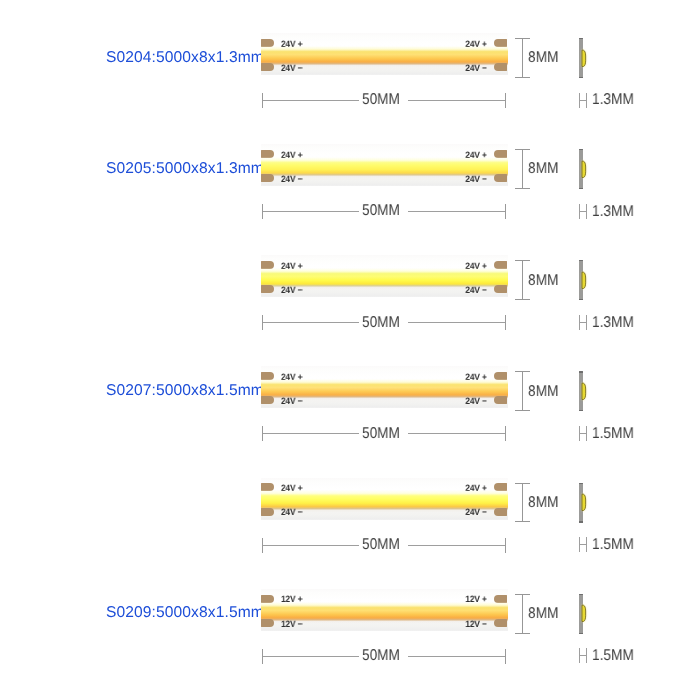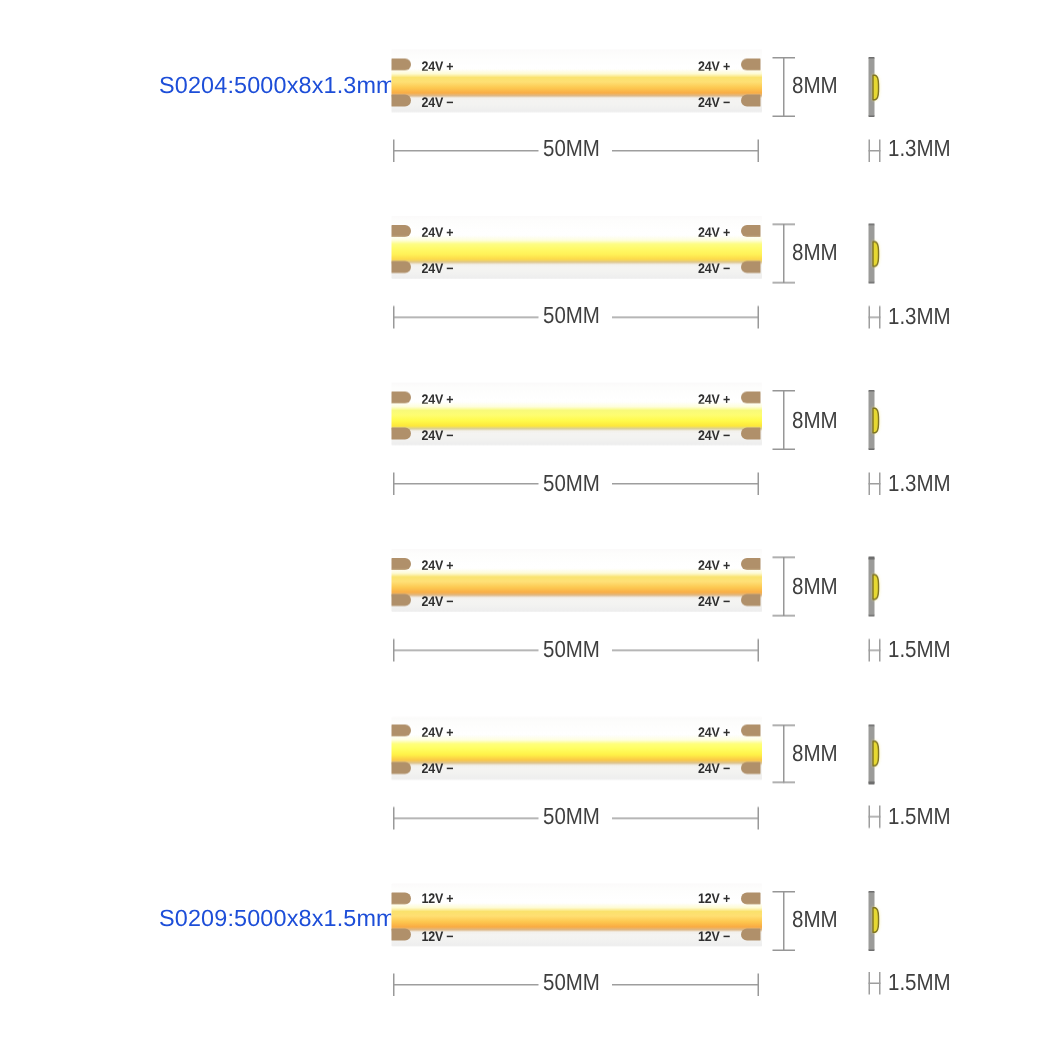--- a/index.html
+++ b/index.html
@@ -133,20 +133,21 @@
     <div class="thick">
       <div class="t l"></div>
       <div class="t r"></div>
       <div class="m"></div>
     </div>
     <div class="thick-text">1.3MM</div>
   </div>
 
   <div class="spec-row" style="top: 111.15px;">
 
+    <div class="name-label">S0205:5000x8x1.3mm</div>
 
     <div class="strip">
       <div class="strip-body"></div>
 
       <div class="lane top">
         <div class="pad l" style="background: rgb(176, 144, 106);"></div>
         <div class="volt l">24V +</div>
         <div class="volt r">24V +</div>
         <div class="pad r" style="background: rgb(176, 144, 106);"></div>
       </div>
@@ -231,20 +232,21 @@
     <div class="thick">
       <div class="t l"></div>
       <div class="t r"></div>
       <div class="m"></div>
     </div>
     <div class="thick-text">1.3MM</div>
   </div>
 
   <div class="spec-row" style="top: 333.45px;">
 
+    <div class="name-label">S0207:5000x8x1.5mm</div>
 
     <div class="strip">
       <div class="strip-body"></div>
 
       <div class="lane top">
         <div class="pad l" style="background: rgb(176, 144, 106);"></div>
         <div class="volt l">24V +</div>
         <div class="volt r">24V +</div>
         <div class="pad r" style="background: rgb(176, 144, 106);"></div>
       </div>

